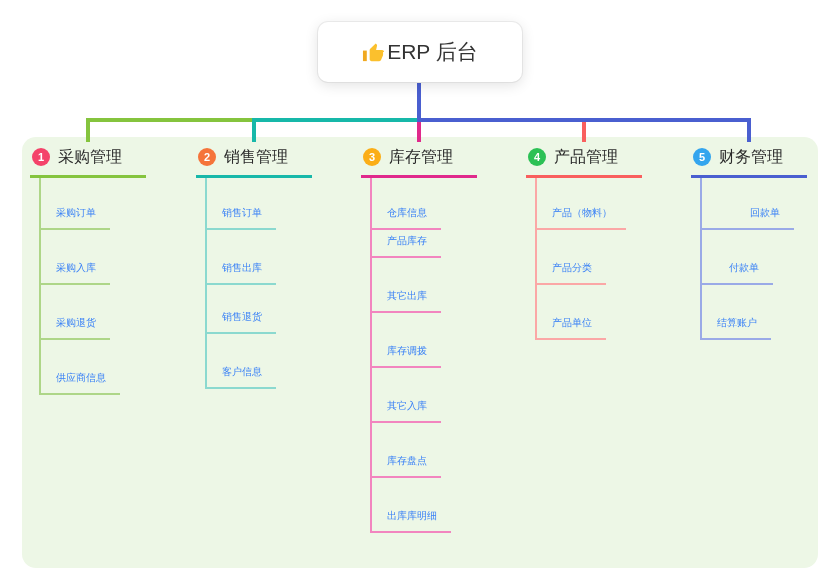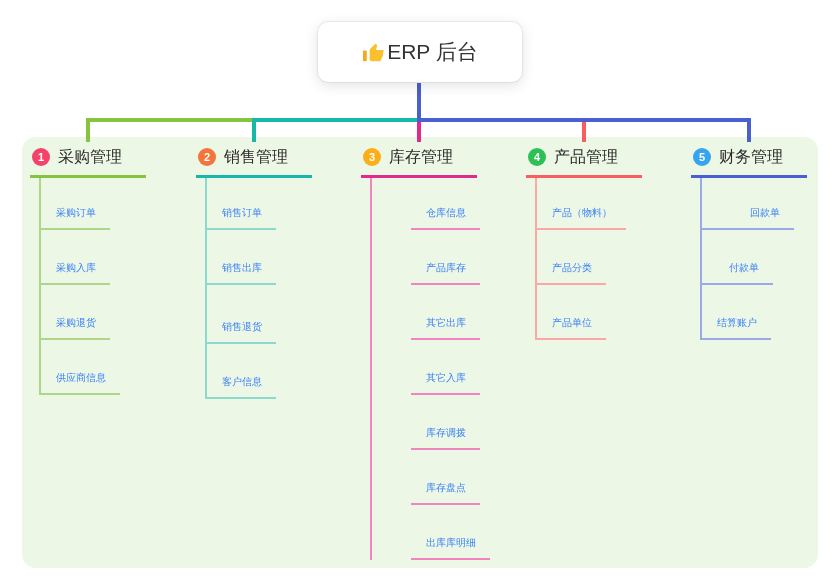--- a/index.html
+++ b/index.html
@@ -82,33 +82,33 @@
       <div class="child-item" style="border-bottom-color: rgb(174, 214, 136); margin-top: 27px;">采购退货</div>
       <div class="child-item" style="border-bottom-color: rgb(174, 214, 136); margin-top: 27px;">供应商信息</div>
     </div>
     <div class="branch-title" style="left: 196px; border-bottom-color: rgb(23, 184, 169);">
       <span class="badge" style="background: rgb(245, 116, 58);">2</span>
       <span class="t-label">销售管理</span>
     </div>
     <div class="children" style="left: 205px; border-left-color: rgb(139, 217, 207); text-align: right;">
       <div class="child-item" style="border-bottom-color: rgb(139, 217, 207); margin-top: 24px;">销售订单</div>
       <div class="child-item" style="border-bottom-color: rgb(139, 217, 207); margin-top: 27px;">销售出库</div>
-      <div class="child-item" style="border-bottom-color: rgb(139, 217, 207); margin-top: 31px;">销售退货</div>
+      <div class="child-item" style="border-bottom-color: rgb(139, 217, 207); margin-top: 21px;">销售退货</div>
       <div class="child-item" style="border-bottom-color: rgb(139, 217, 207); margin-top: 27px;">客户信息</div>
     </div>
     <div class="branch-title" style="left: 361px; border-bottom-color: rgb(224, 42, 140);">
       <span class="badge" style="background: rgb(251, 174, 23);">3</span>
       <span class="t-label">库存管理</span>
     </div>
-    <div class="children" style="left: 370px; border-left-color: rgb(242, 133, 191); padding-left: 39px;">
+    <div class="children" style="left: 370px; border-left-color: rgb(242, 133, 191);">
       <div class="child-item" style="border-bottom-color: rgb(242, 133, 191); margin-top: 24px;">仓库信息</div>
-      <div class="child-item" style="border-bottom-color: rgb(242, 133, 191); margin-top: 27px;">产品库存</div>
+      <div class="child-item" style="border-bottom-color: rgb(242, 133, 191); ">产品库存</div>
       <div class="child-item" style="border-bottom-color: rgb(242, 133, 191); margin-top: 27px;">其它出库</div>
+      <div class="child-item" style="border-bottom-color: rgb(242, 133, 191); margin-top: 27px;">库存调拨</div>
       <div class="child-item" style="border-bottom-color: rgb(242, 133, 191); margin-top: 27px;">其它入库</div>
-      <div class="child-item" style="border-bottom-color: rgb(242, 133, 191); margin-top: 27px;">库存调拨</div>
       <div class="child-item" style="border-bottom-color: rgb(242, 133, 191); margin-top: 27px;">库存盘点</div>
       <div class="child-item" style="border-bottom-color: rgb(242, 133, 191); margin-top: 27px;">出库库明细</div>
     </div>
     <div class="branch-title" style="left: 526px; border-bottom-color: rgb(249, 95, 94);">
       <span class="badge" style="background: rgb(44, 193, 85);">4</span>
       <span class="t-label">产品管理</span>
     </div>
     <div class="children" style="left: 535px; border-left-color: rgb(251, 167, 166);">
       <div class="child-item" style="border-bottom-color: rgb(251, 167, 166); margin-top: 24px;">产品（物料）</div>
       <div class="child-item" style="border-bottom-color: rgb(251, 167, 166); margin-top: 27px;">产品分类</div>

